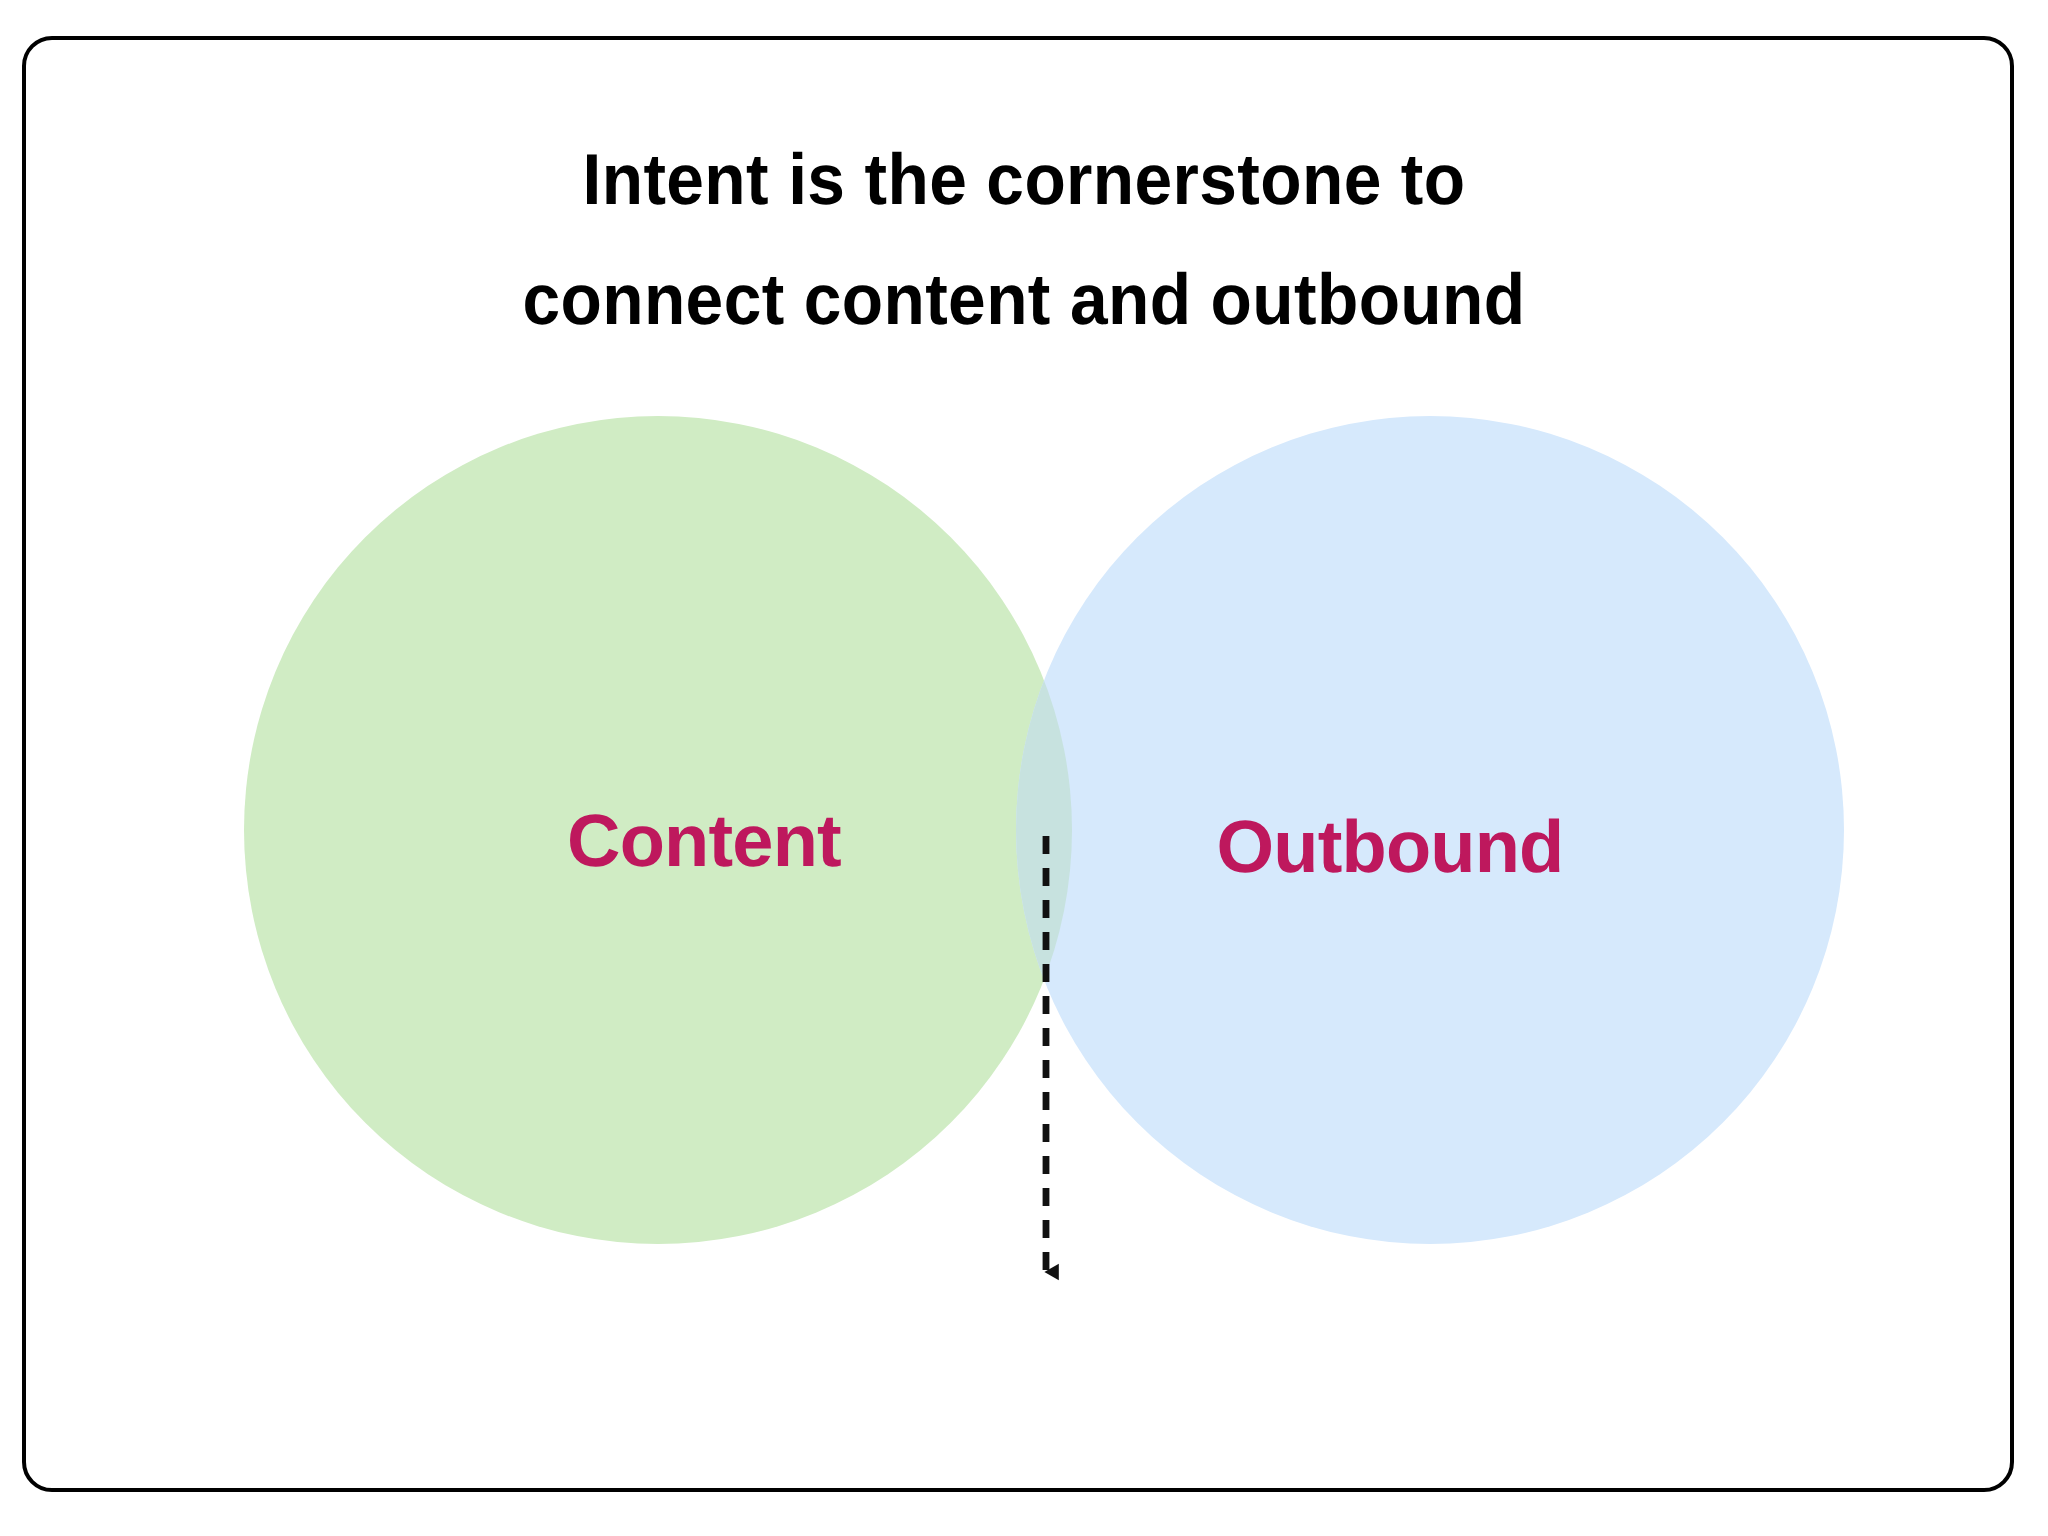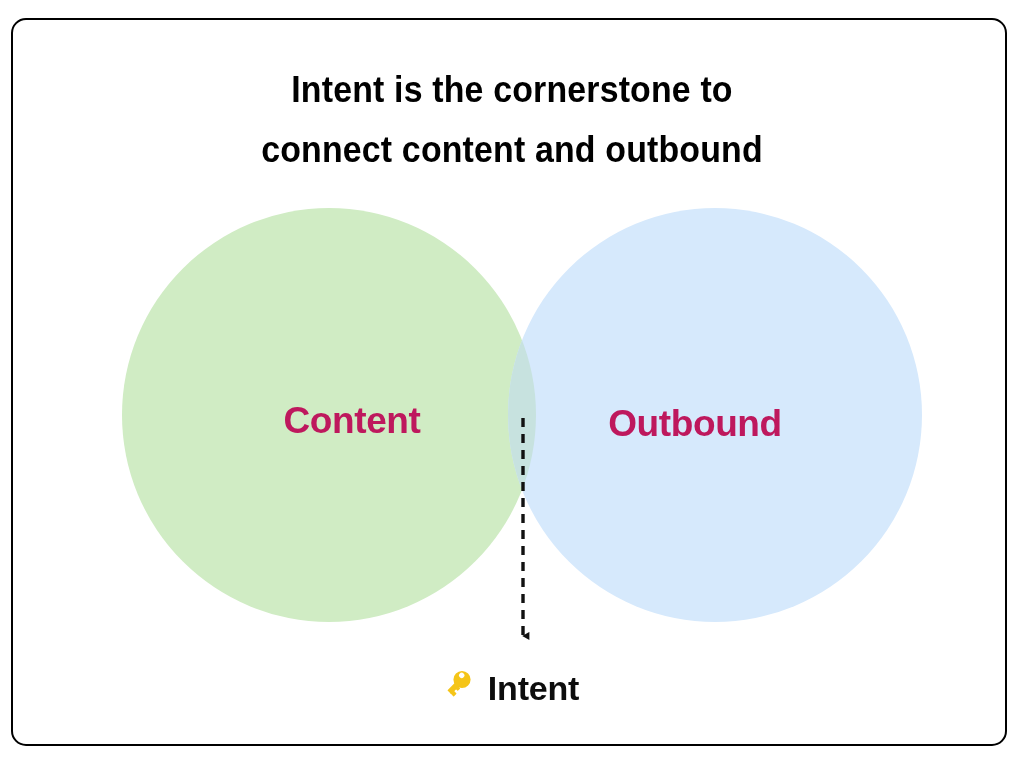--- a/index.html
+++ b/index.html
@@ -142,27 +142,14 @@
       </g>
 
       <line x1="523" y1="418" x2="523" y2="636" stroke="#111111" stroke-width="3.4" stroke-dasharray="9 7" stroke-linecap="butt" marker-end="url(#arrow-down)"></line>
     </svg>
 
     <div class="venn-label label-content">Content</div>
 
     <div class="venn-label label-outbound">Outbound</div>
   </div>
 
-  <div class="intent-caption">
-    <span class="key-icon">
-      <svg width="34" height="34" viewBox="0 0 34 34" aria-hidden="true">
-        <g transform="rotate(-45 17 17)">
-          <circle cx="21.6" cy="12.4" r="8.6" fill="#f5c518"></circle>
-          <circle cx="24.3" cy="9.3" r="2.7" fill="#ffffff"></circle>
-          <rect x="3.6" y="9.7" width="15.5" height="5.5" rx="0.6" fill="#f5c518"></rect>
-          <rect x="3.6" y="13.4" width="4.3" height="5.2" rx="0.6" fill="#f5c518"></rect>
-          <rect x="10.4" y="13.4" width="3.6" height="4.1" rx="0.6" fill="#f5c518"></rect>
-        </g>
-      </svg>
-    </span><span class="intent-text">Intent</span>
-  </div>
 
 </div>
 
 </body></html>

